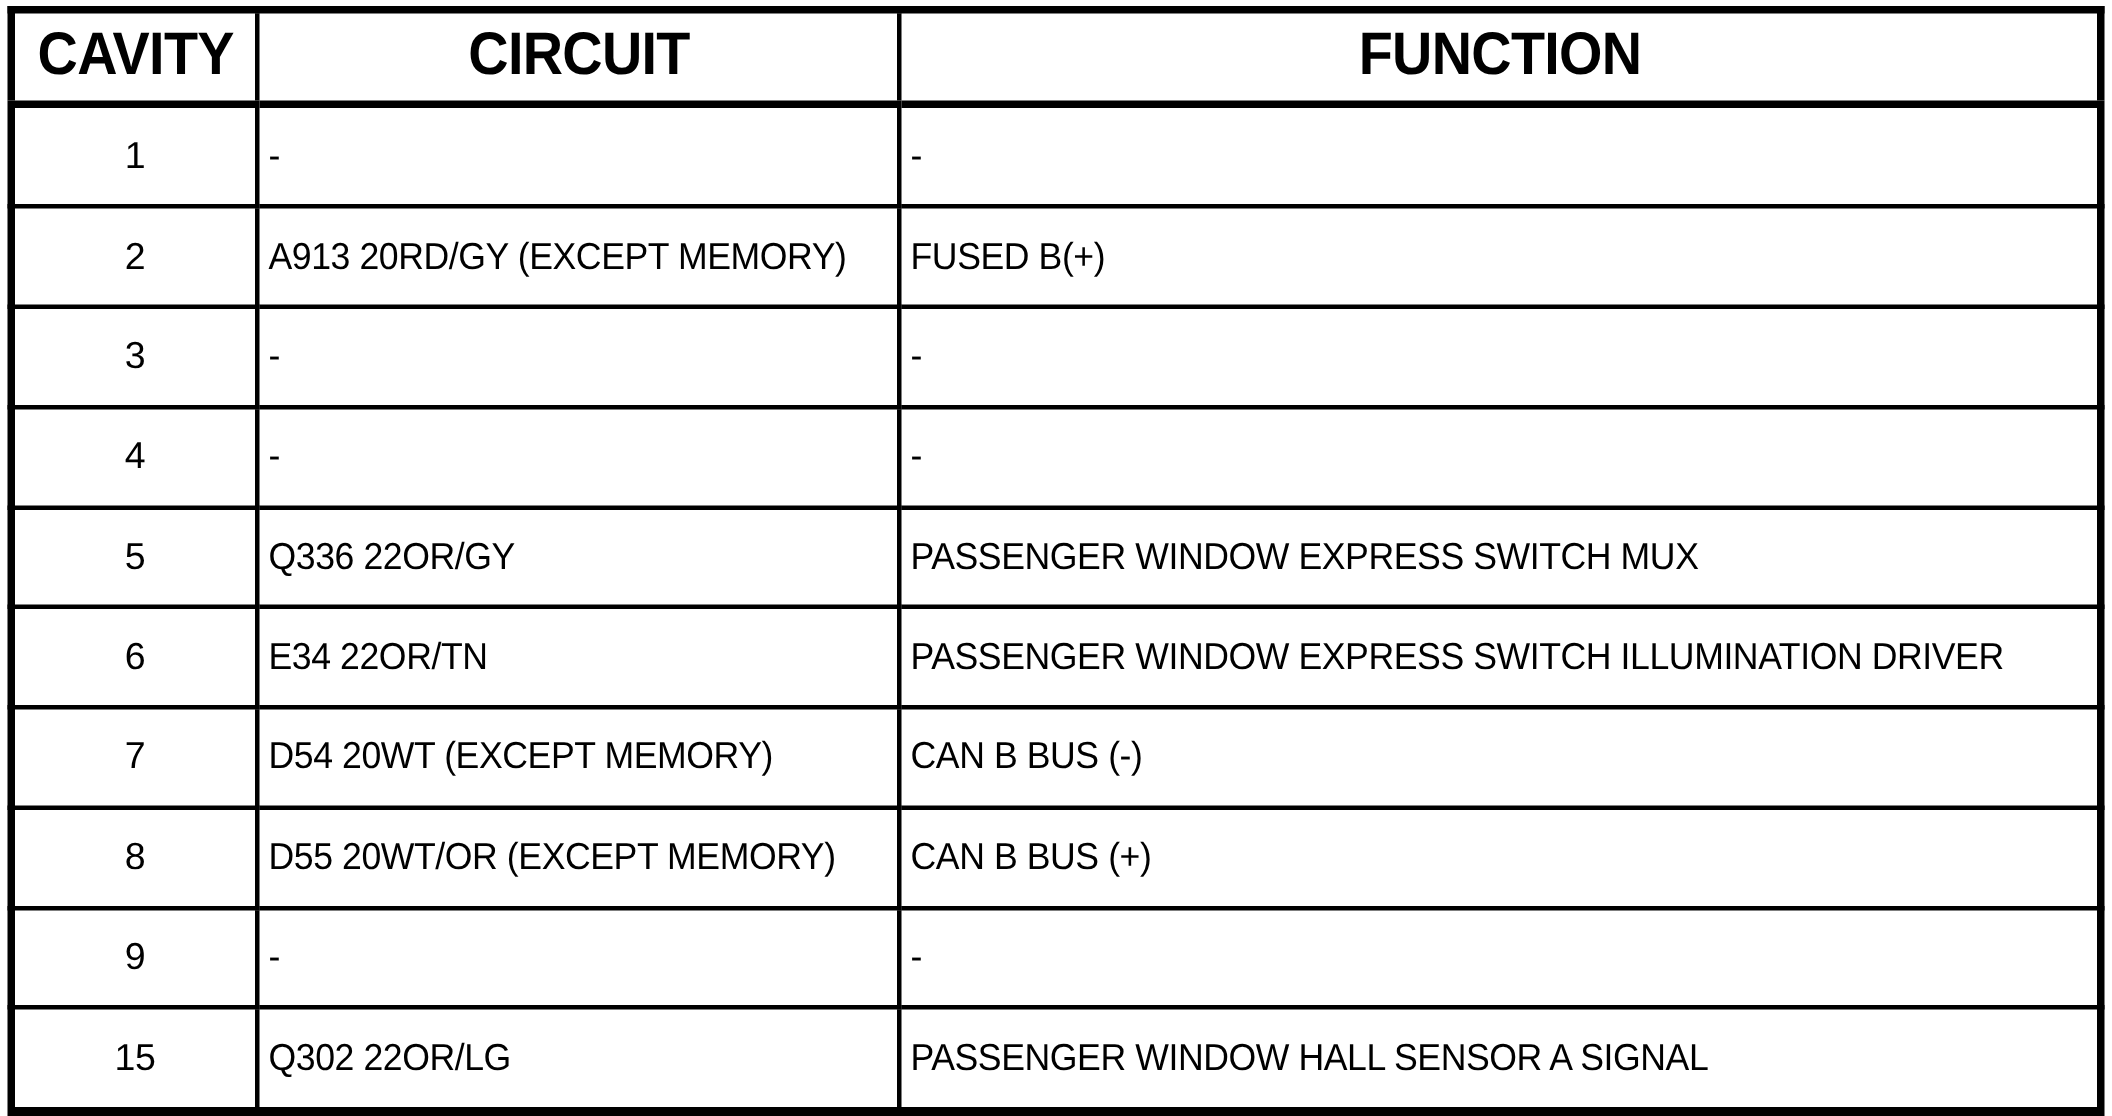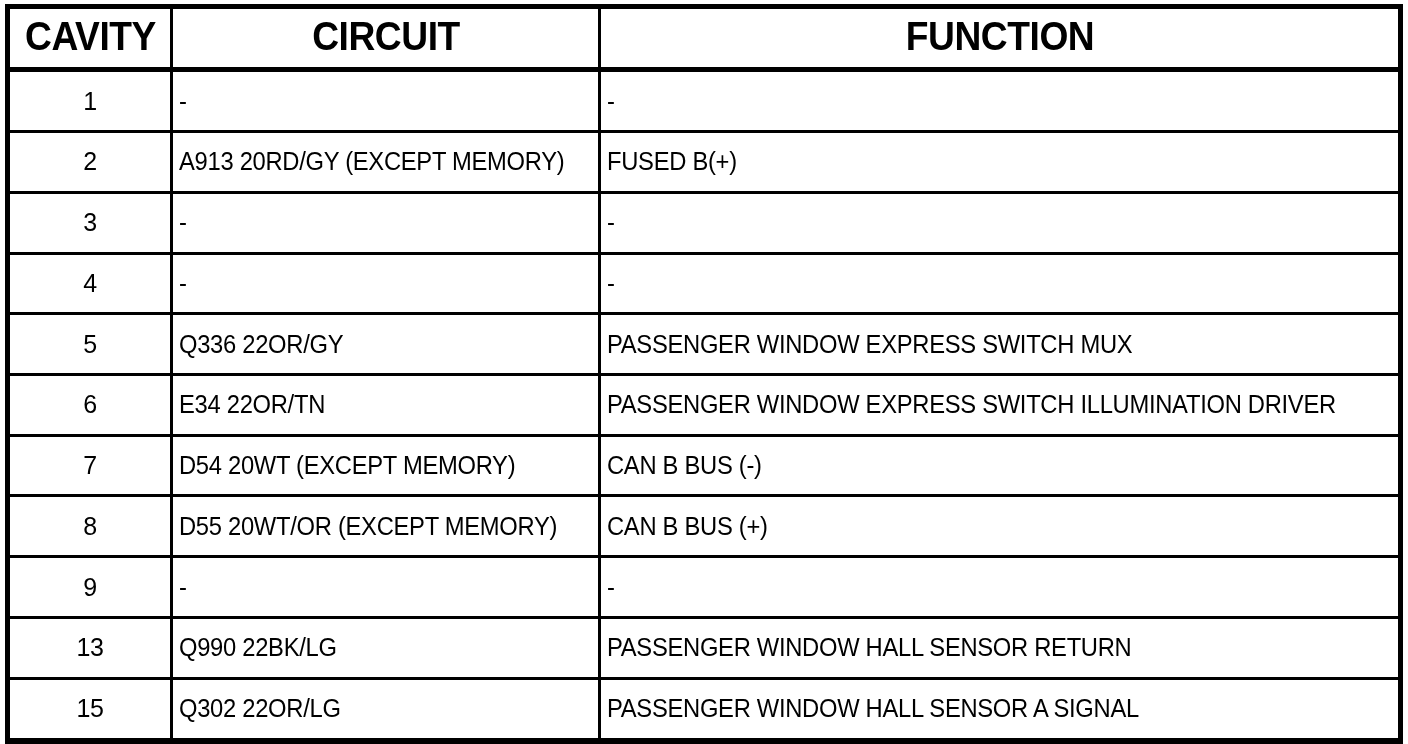--- a/index.html
+++ b/index.html
@@ -144,24 +144,19 @@
           <td class="c-cavity">8</td>
           <td class="c-circuit"><span>D55 20WT/OR (EXCEPT MEMORY)</span></td>
           <td class="c-function"><span>CAN B BUS (+)</span></td>
         </tr>
         <tr>
           <td class="c-cavity">9</td>
           <td class="c-circuit"><span>-</span></td>
           <td class="c-function"><span>-</span></td>
         </tr>
         <tr>
-          <td class="c-cavity">13</td>
-          <td class="c-circuit"><span>Q990 22BK/LG</span></td>
-          <td class="c-function"><span>PASSENGER WINDOW HALL SENSOR RETURN</span></td>
-        </tr>
-        <tr>
           <td class="c-cavity">15</td>
           <td class="c-circuit"><span>Q302 22OR/LG</span></td>
           <td class="c-function"><span>PASSENGER WINDOW HALL SENSOR A SIGNAL</span></td>
         </tr>
       </tbody>
   </table>
 </div>
 
 </body></html>

